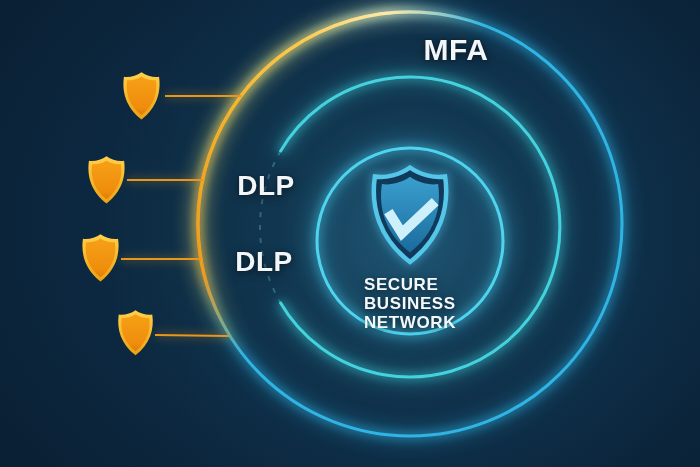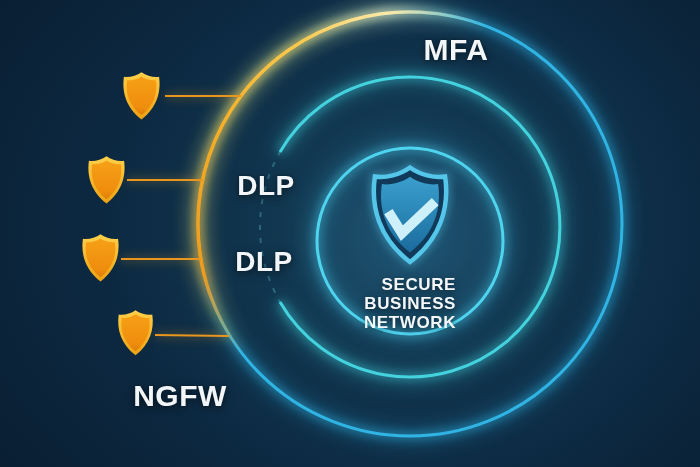--- a/index.html
+++ b/index.html
@@ -14,21 +14,21 @@
   .stage svg{position:absolute;left:0;top:0;}
   .layer-label{
     position:absolute;transform:translate(-50%,-50%);
     color:#f2f6f8;font-weight:bold;font-size:28px;letter-spacing:.5px;
     text-shadow:0 2px 8px rgba(0,0,0,.55),0 0 2px rgba(0,0,0,.35);
     white-space:nowrap;
   }
   .core-label{
     position:absolute;left:410px;top:304px;transform:translate(-50%,-50%);
     color:#f4f8fa;font-weight:bold;font-size:17px;line-height:1.12;
-    letter-spacing:.6px;text-align:right;white-space:pre-line;
+    letter-spacing:.6px;text-align:left;white-space:pre-line;
     text-shadow:0 2px 6px rgba(0,0,0,.5);
   }
 </style>
 </head>
 <body>
 
 <div class="stage">
 
   <svg width="700" height="467" viewBox="0 0 700 467">
     <defs>
@@ -124,19 +124,18 @@
     </g>
   </svg>
 
   <div class="layer-label" style="left:408px;top:50px;font-size:30px;margin-left:48px;">MFA</div>
 
 
   <div class="layer-label" style="left:266px;top:186px;">DLP</div>
 
   <div class="layer-label" style="left:264px;top:262px;">DLP</div>
 
-  <div class="layer-label" style="left:180px;top:396px;font-size:30px;">NGFW</div>
 
   <div class="core-label">SECURE
 BUSINESS
 NETWORK</div>
 
 </div>
 
 </body></html>

